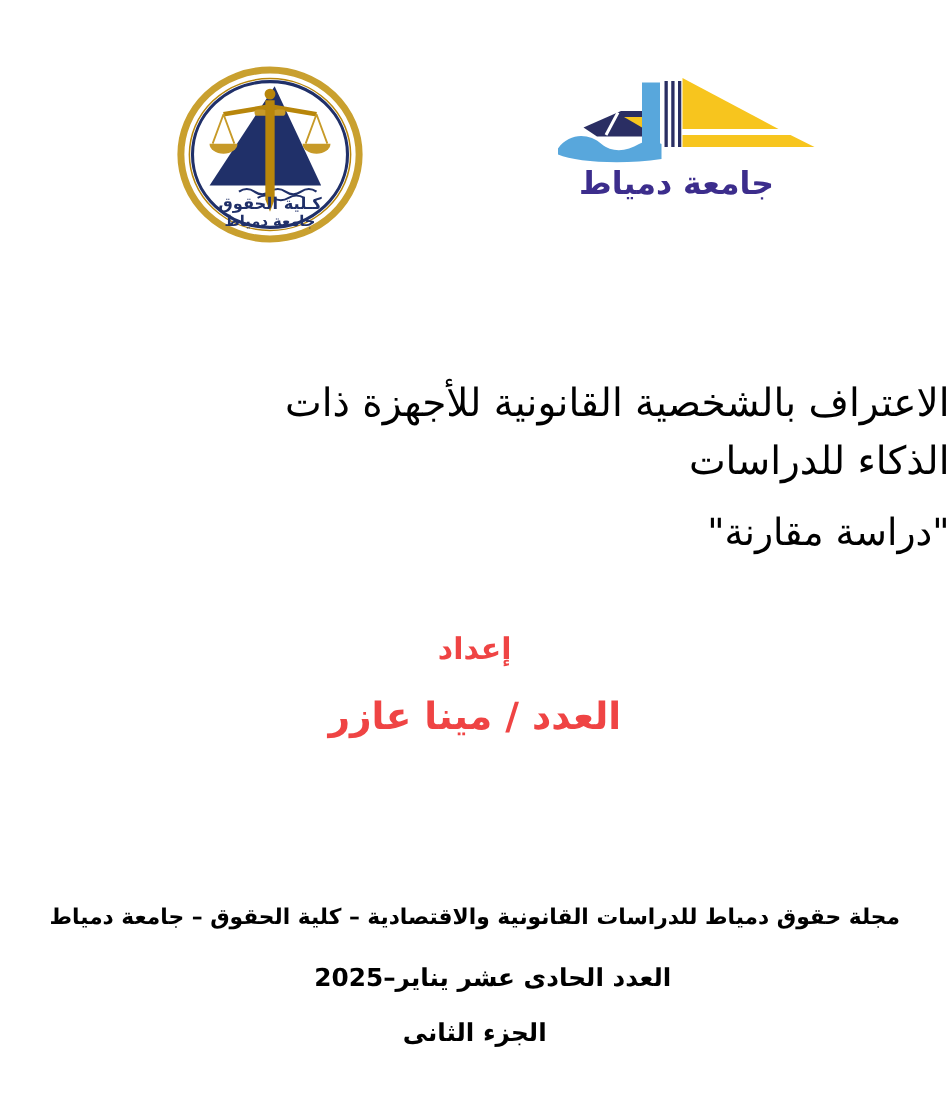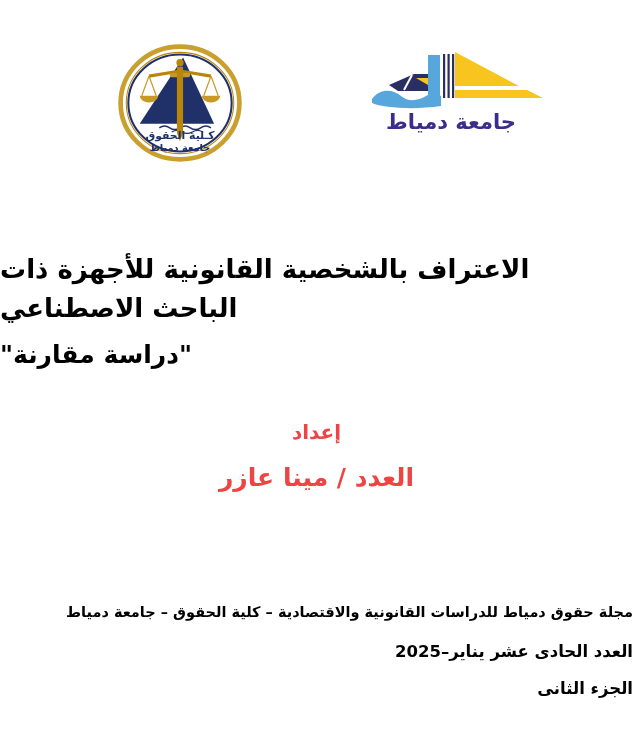--- a/index.html
+++ b/index.html
@@ -26,36 +26,36 @@
     font-size:21px;font-weight:bold;color:#3c2d8c;
     line-height:1.05;margin-top:1px;
   }
   .uni-en{
     font-size:16.5px;font-weight:bold;color:#3c2d8c;
     letter-spacing:0.4px;line-height:1.1;margin-top:1px;
   }
   
   .title-block{
     position:absolute;left:0;right:0;top:250px;
-    direction:rtl;text-align:left;
-    color:#000;font-weight:bold;
+    direction:rtl;text-align:right;
+    color:#000;font-weight:normal;
   }
   .title-line{font-size:26px;line-height:1.5;}
   .subtitle{font-size:25px;margin-top:12px;}
   
   .author-block{
     position:absolute;left:0;right:0;top:420px;
     direction:rtl;text-align:center;color:#ef4444;font-weight:bold;
   }
   .author-label{font-size:20px;}
   .author-name{font-size:25px;margin-top:19px;}
   
   .footer-line{
     position:absolute;left:0;right:0;
-    direction:rtl;color:#000;font-weight:bold;
+    direction:rtl;text-align:center;color:#000;font-weight:bold;
   }
   .footer-journal{top:604px;font-size:14.5px;}
   .footer-issue{top:642px;font-size:16.5px;margin-left:24px;}
   .footer-part{top:679px;font-size:16.5px;}
 </style>
 </head>
 <body>
 
 <div class="page">
 
@@ -105,21 +105,21 @@
 
       <rect x="87" y="6" width="2.2" height="44" fill="#2a2e63"></rect>
       <rect x="91.5" y="6" width="2.2" height="44" fill="#2a2e63"></rect>
       <rect x="96" y="6" width="2.2" height="44" fill="#2a2e63"></rect>
     </svg>
     <div class="uni-ar">جامعة دمياط</div>
   </div>
 
   <div class="title-block">
     <div class="title-line">الاعتراف بالشخصية القانونية للأجهزة ذات</div>
-    <div class="title-line">الباحث الاصطناعي</div>
+    <div class="title-line">الذكاء للدراسات</div>
     <div class="subtitle">"دراسة مقارنة"</div>
   </div>
 
   <div class="author-block">
     <div class="author-label">إعداد</div>
     <div class="author-name">العدد / مينا عازر</div>
   </div>
 
   <div class="footer-line footer-journal">مجلة حقوق دمياط للدراسات القانونية والاقتصادية – كلية الحقوق – جامعة دمياط</div>
   <div class="footer-line footer-issue">العدد الحادى عشر يناير–2025</div>

